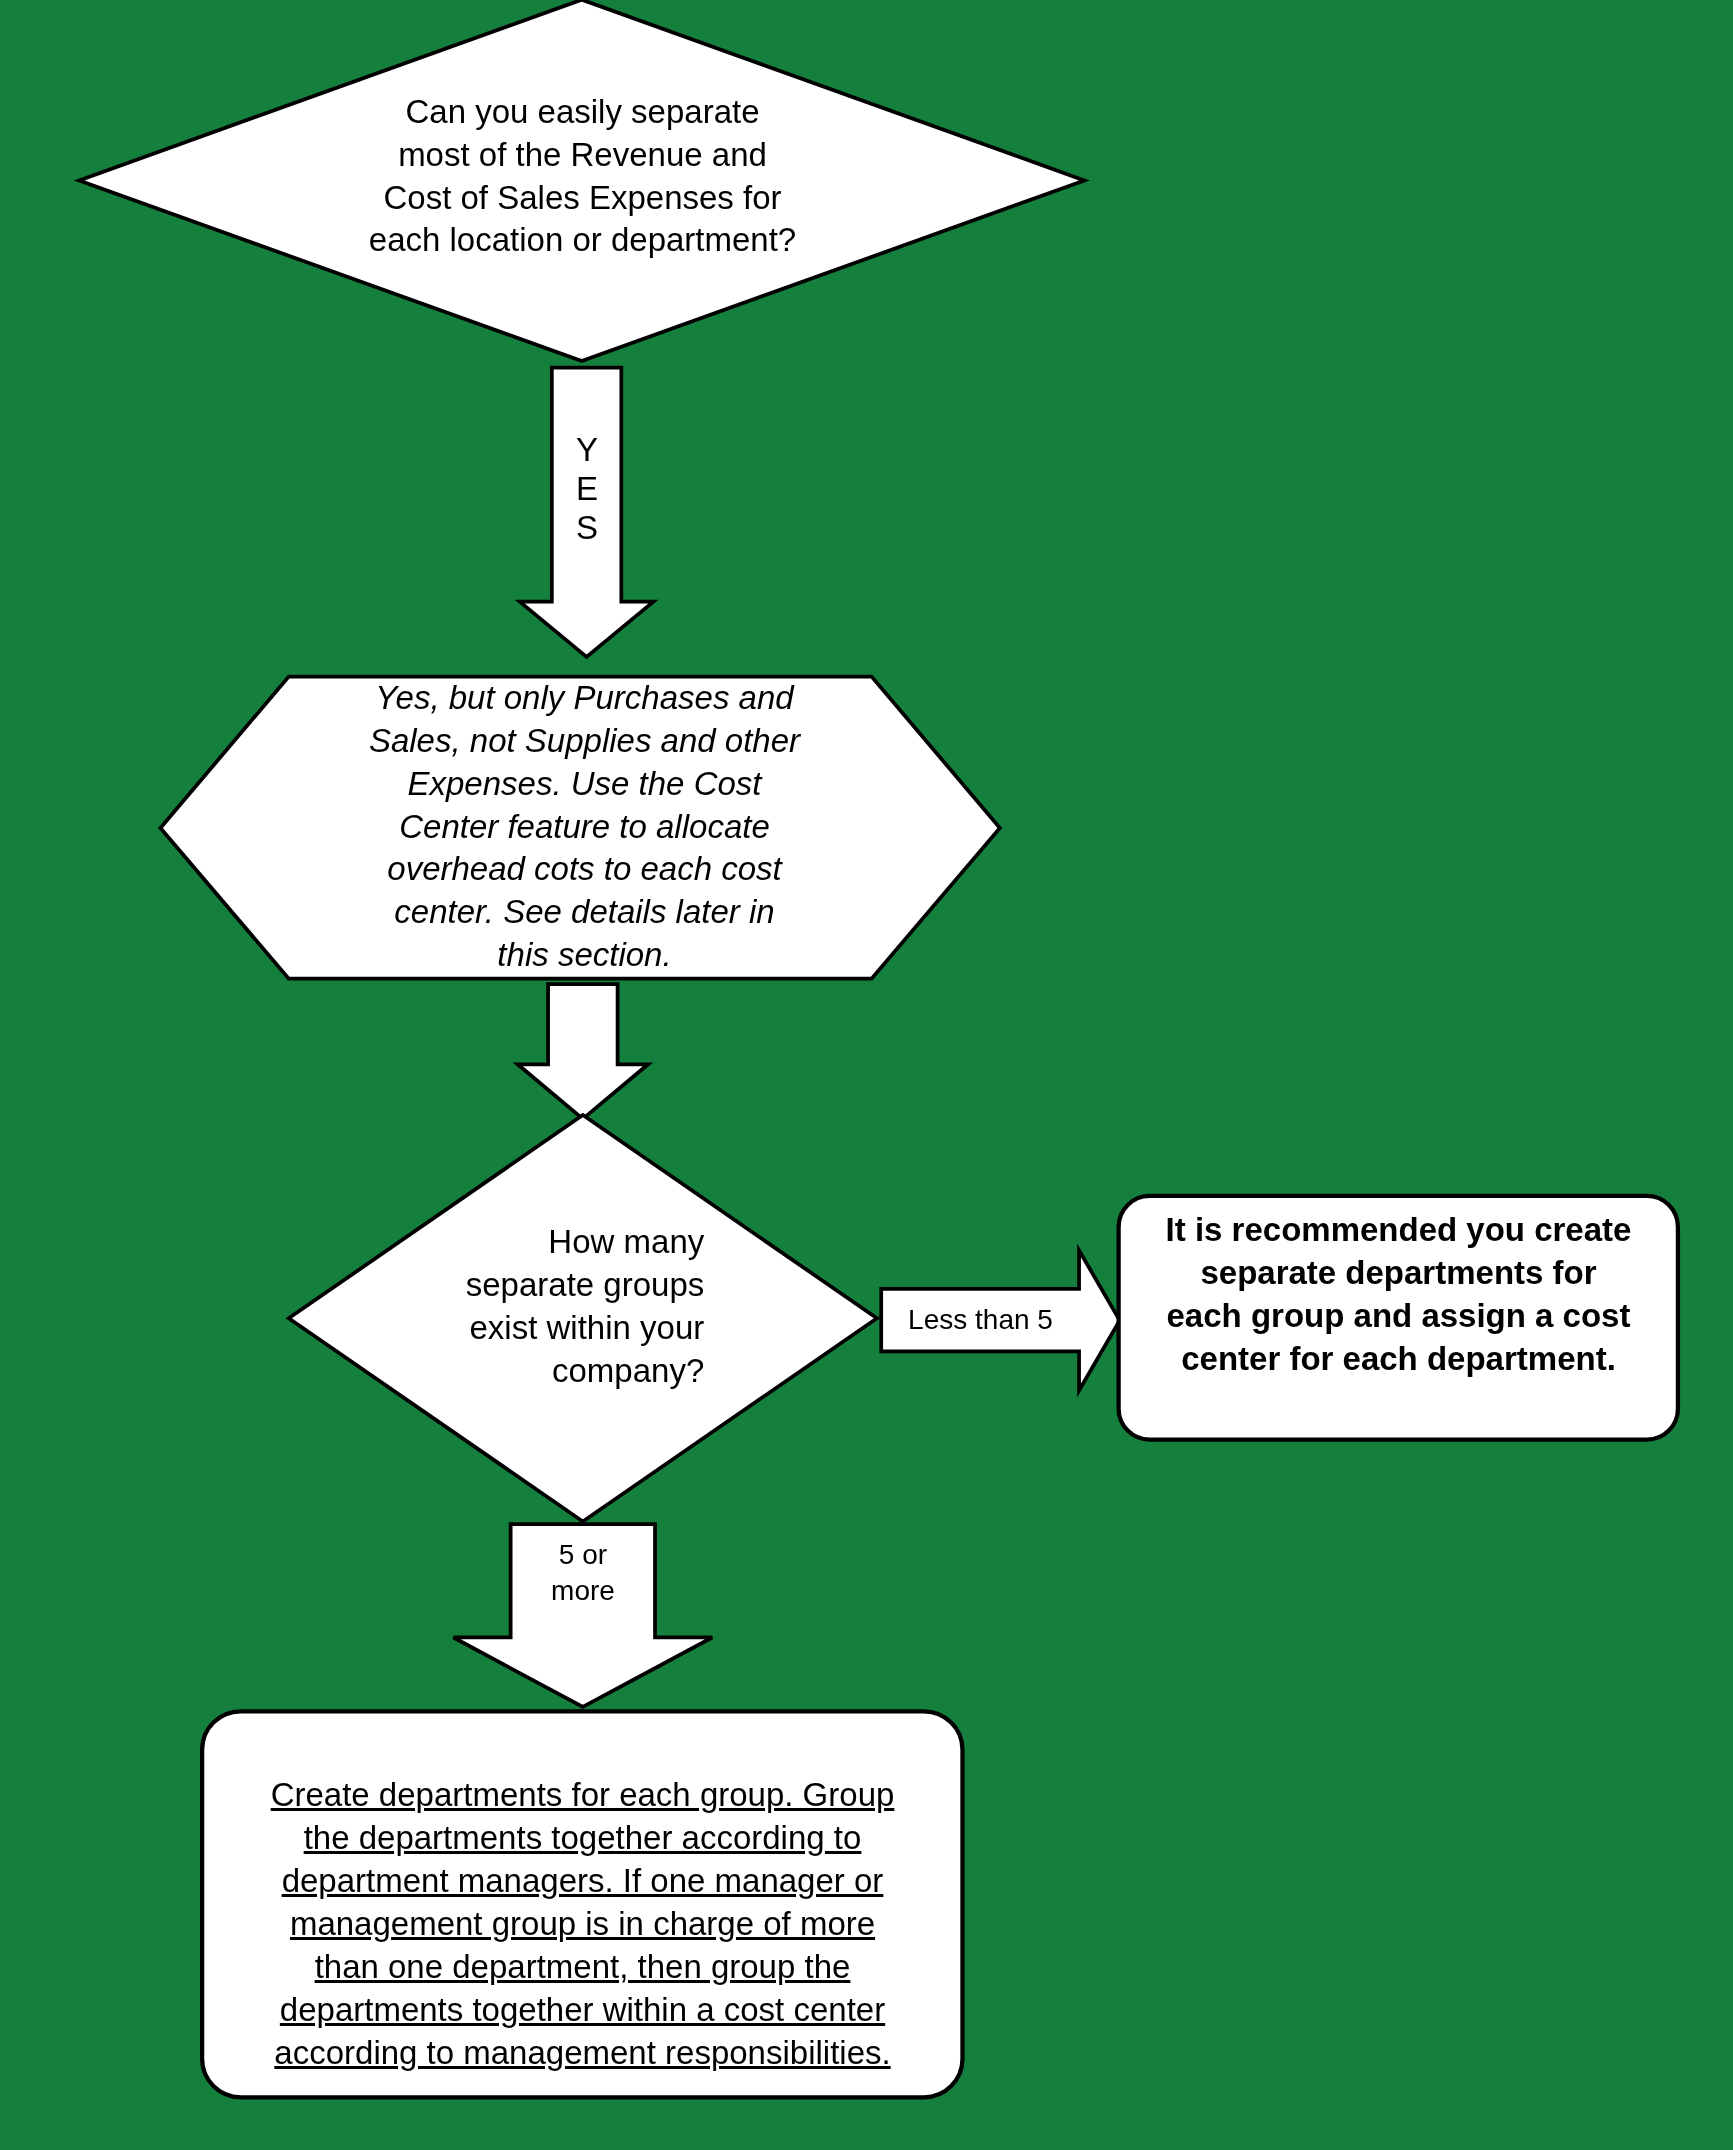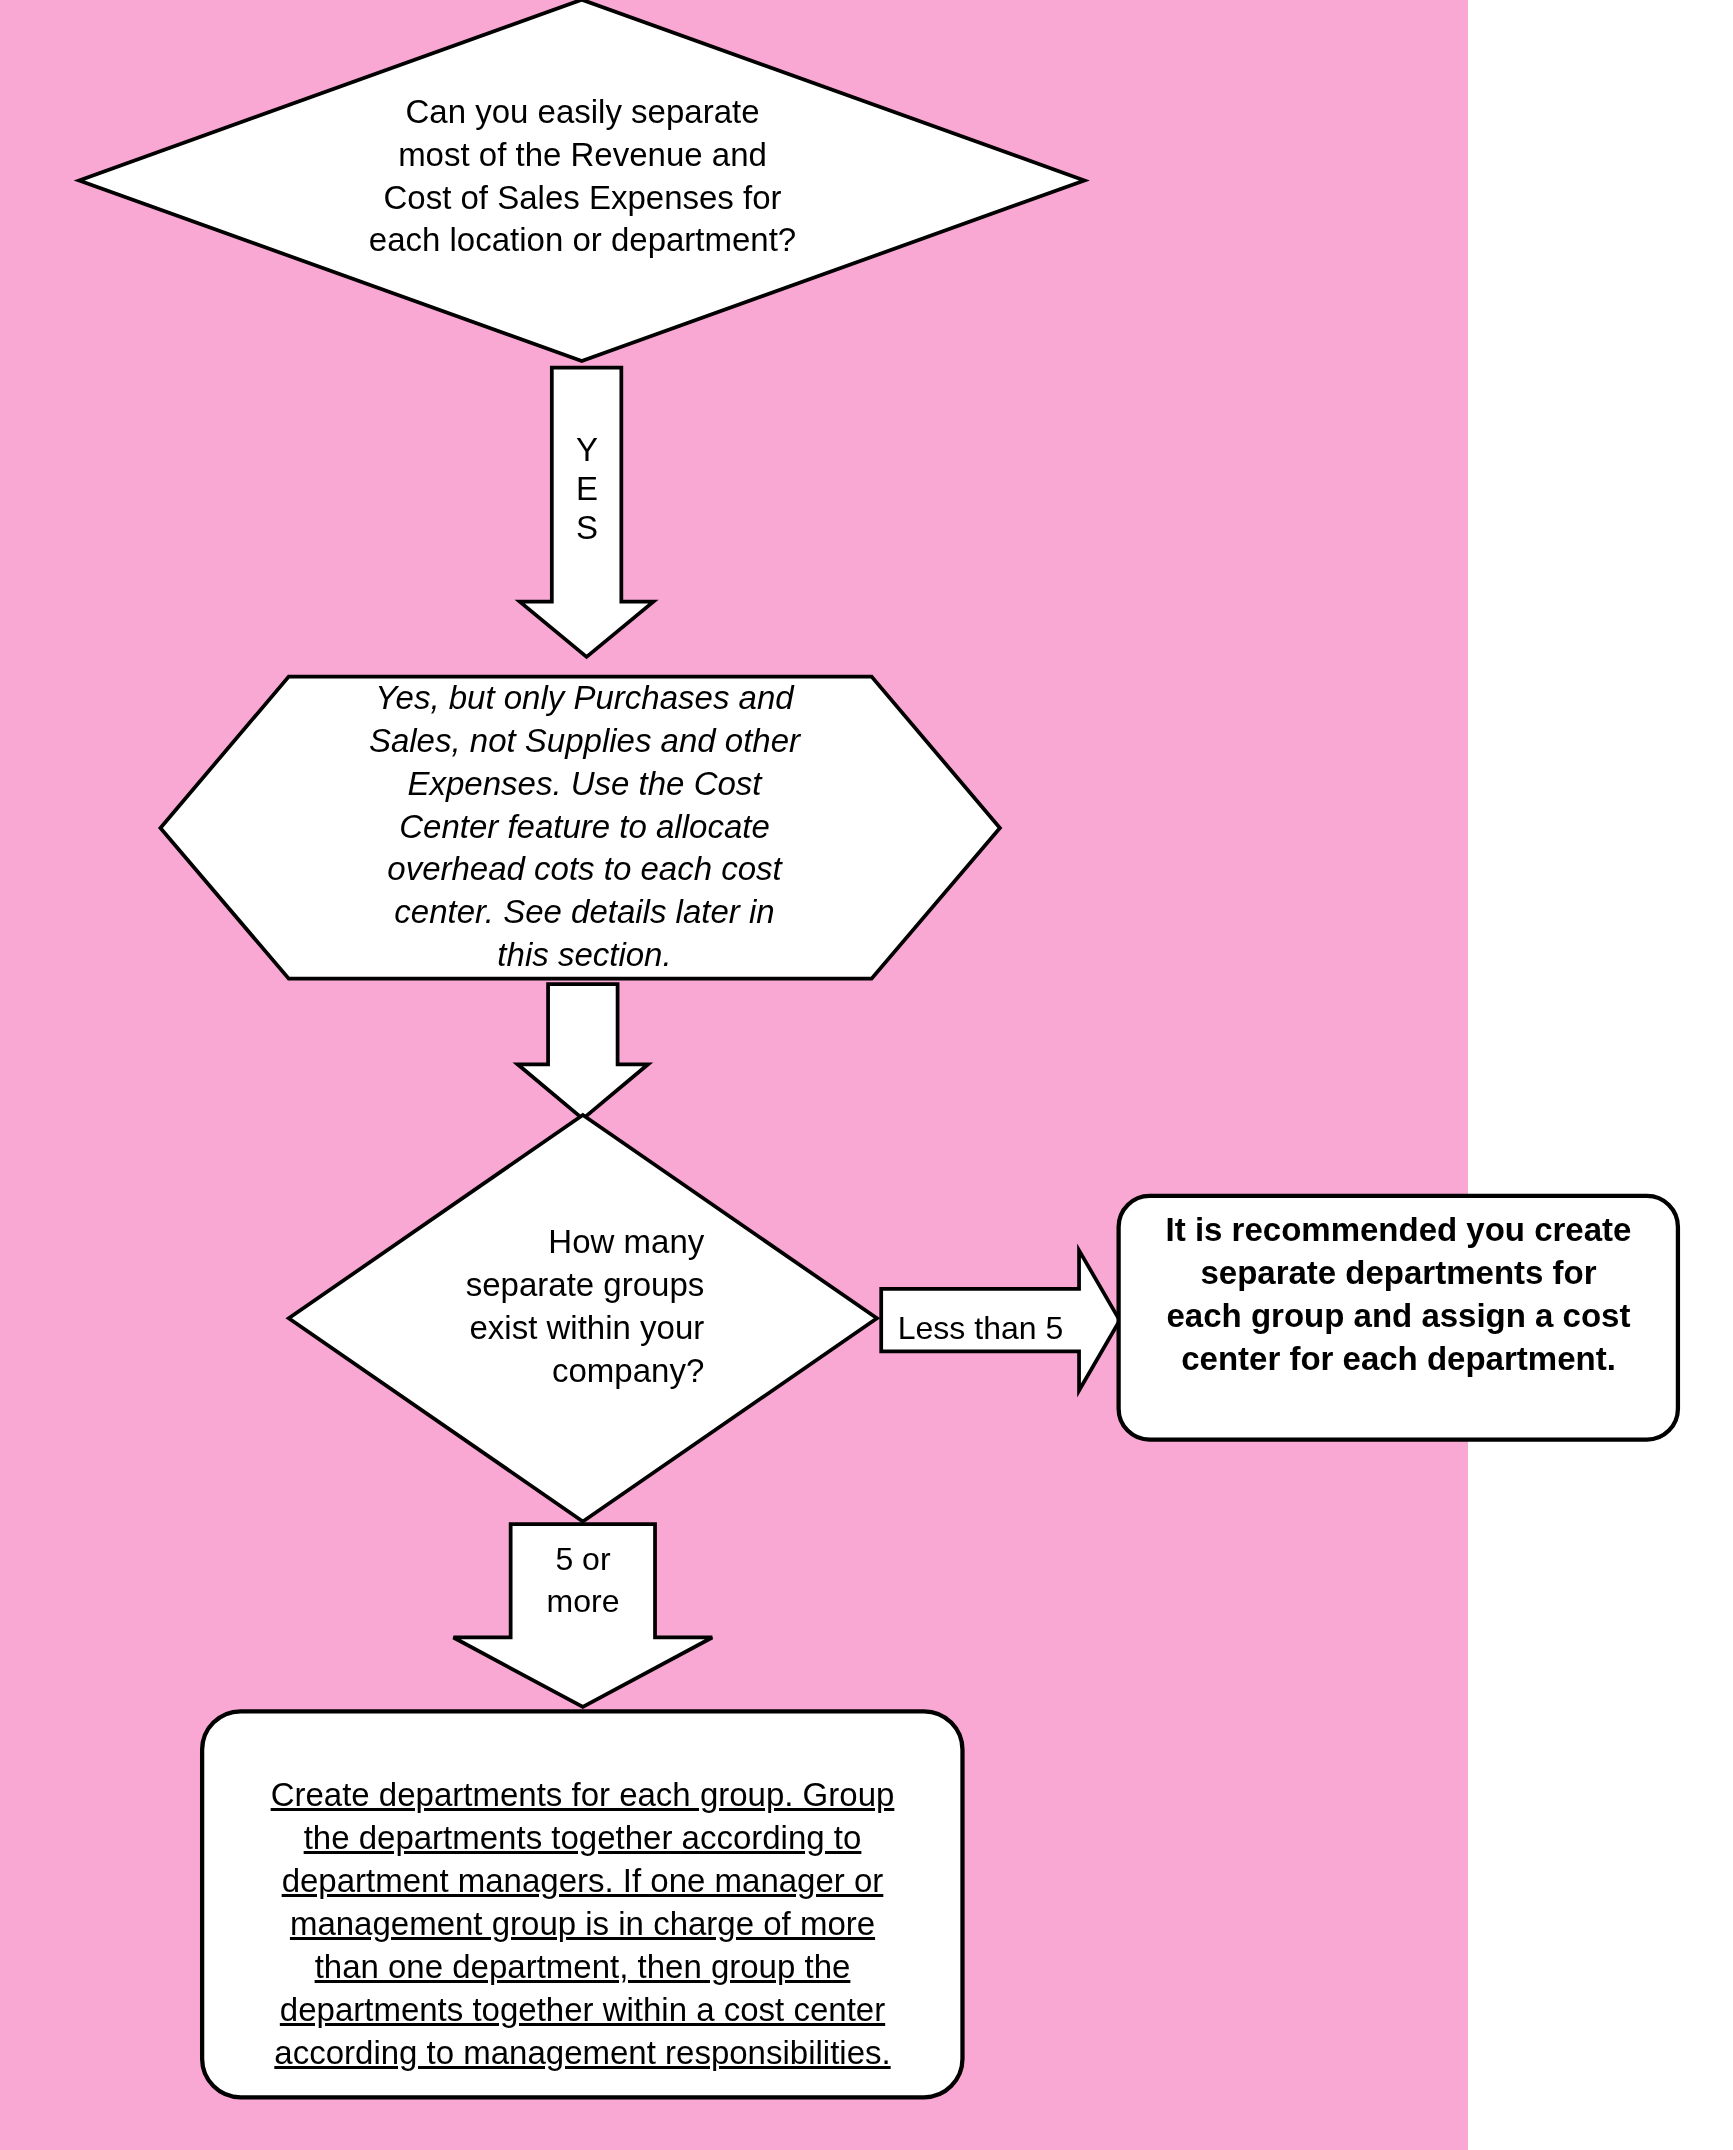--- a/index.html
+++ b/index.html
@@ -8,23 +8,23 @@
     background: #ffffff;
   }
   body {
     width: 1733px;
     height: 2151px;
     overflow: hidden;
     font-family: "Liberation Sans", sans-serif;
   }
   #flowchart-root {
     position: relative;
-    width: 1468px;
+    width: 1733px;
     height: 2151px;
-    background: #f9a8d4;
+    background: #15803d;
   }
   svg.chart-canvas {
     position: absolute;
     left: 0;
     top: 0;
     width: 1733px;
     height: 2151px;
     display: block;
   }
   .shape-outline {
@@ -49,21 +49,21 @@
     display: flex;
     align-items: center;
     justify-content: center;
     text-align: center;
     color: #000000;
     font-family: "Liberation Sans", sans-serif;
     white-space: pre-line;
     line-height: 1.30;
   }
   .node-text.sz-big    { font-size: 33px; }
-  .node-text.sz-label  { font-size: 32px; margin-top: 8px; }
+  .node-text.sz-label  { font-size: 28px; }
   .node-text.sz-vert   { font-size: 33px; line-height: 1.18; }
   .vert-letters {
     display: flex;
     flex-direction: column;
     align-items: center;
     justify-content: center;
   }
 </style>
 </head>
 <body>

